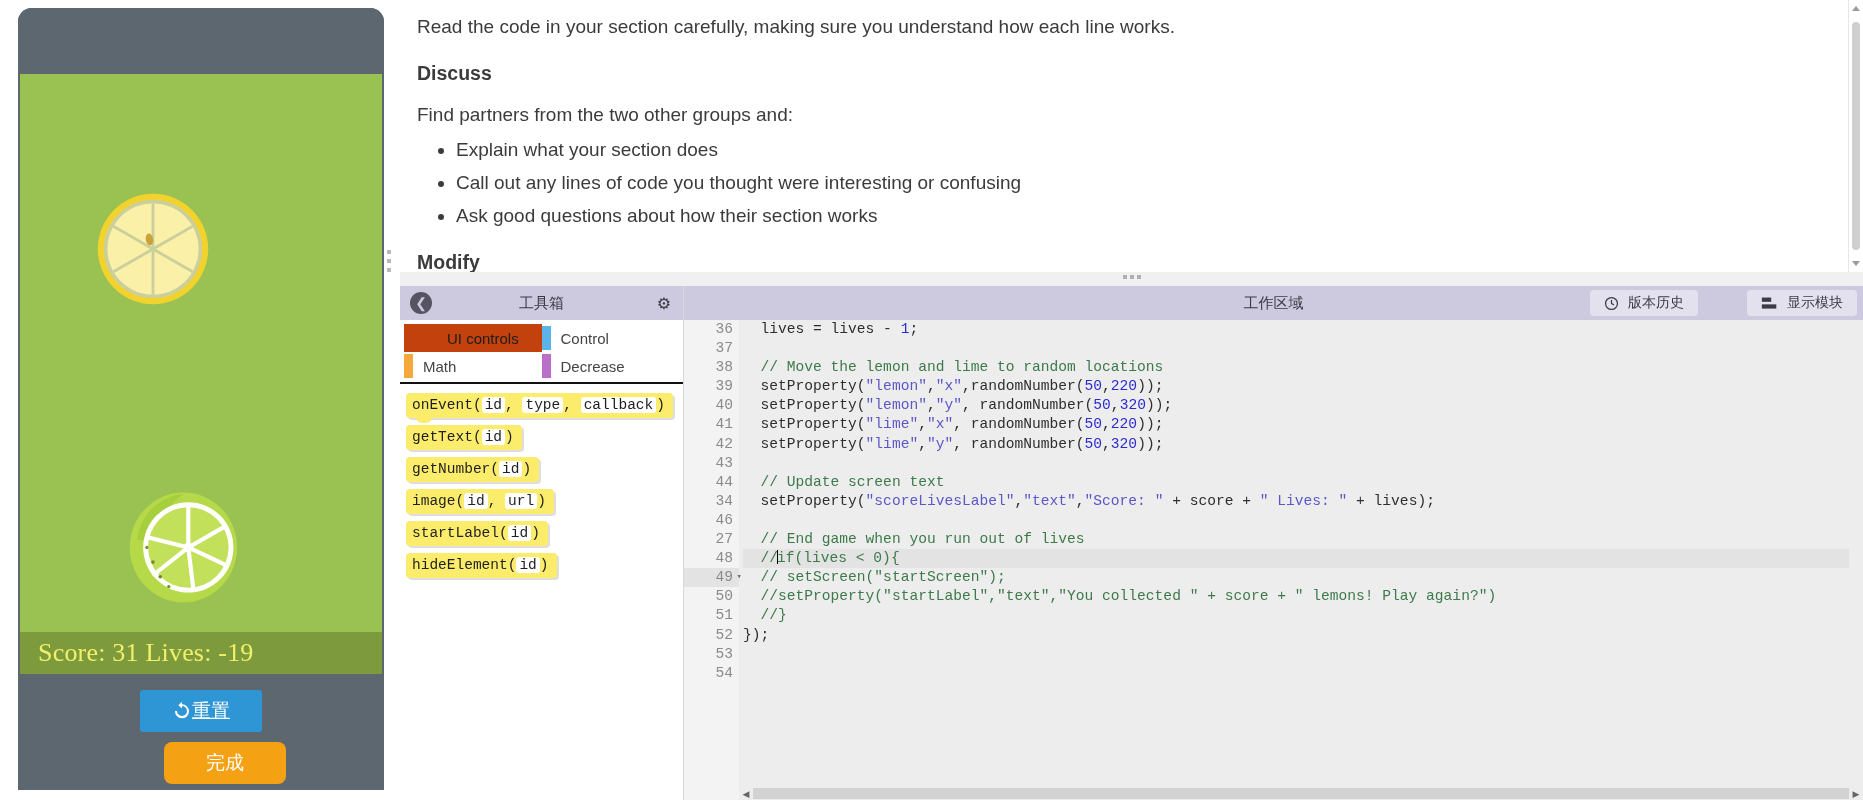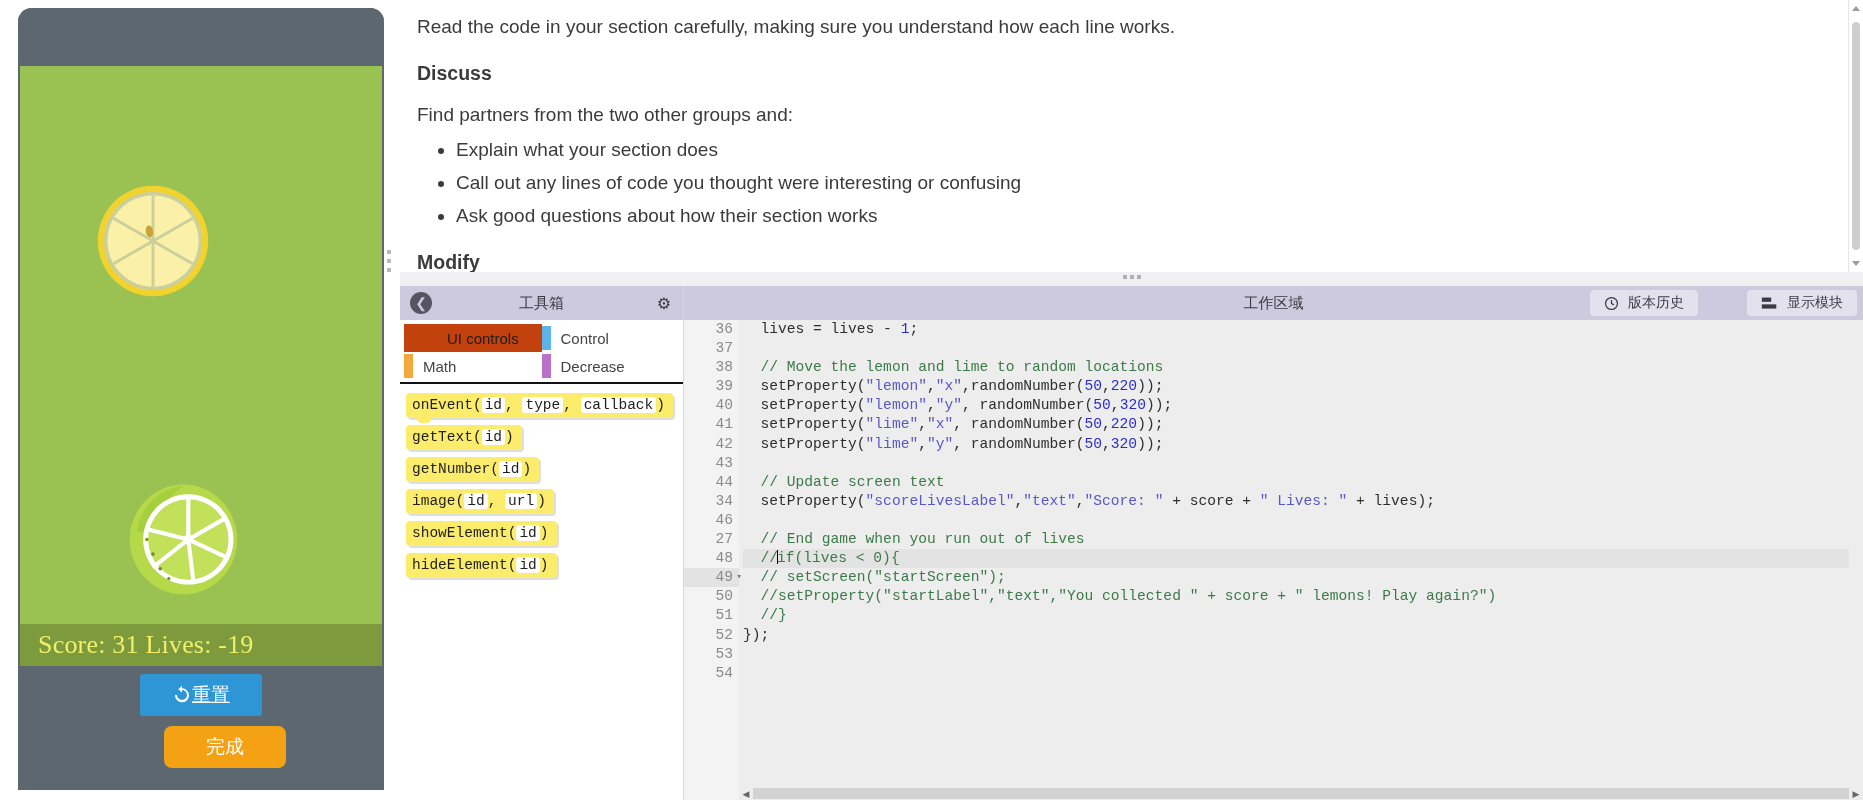--- a/index.html
+++ b/index.html
@@ -15,21 +15,21 @@
   .game-panel {
     position: absolute; left: 18px; top: 8px;
     width: 366px; height: 782px;
     background: #5c6770;
     border-radius: 14px 14px 0 0;
     overflow: hidden;
   }
   .game-topbar { height: 58px; background:#5c6770; }
   .game-screen {
     position: relative;
-    margin: 0 2px;
+    margin: 8px 2px;
     width: 362px; height: 600px;
     background: #9ac252;
     overflow: hidden;
   }
   .lemon {
     position:absolute; left:73px; top:115px; width:120px; height:120px;
   }
   .lime {
     position:absolute; left:100px; top:410px; width:122px; height:122px;
   }
@@ -360,21 +360,21 @@
             <span class="swatch" style="background:#ba6fc9"></span>
             <span class="cname">Decrease</span>
           </div>
         </div>
 
         <div class="blocks" id="blocks">
             <div class="blk has-notch"><span>onEvent(</span><span class="field">id</span><span>, </span><span class="field">type</span><span>, </span><span class="field">callback</span><span>)</span></div>
             <div class="blk"><span>getText(</span><span class="field">id</span><span>)</span></div>
             <div class="blk"><span>getNumber(</span><span class="field">id</span><span>)</span></div>
             <div class="blk"><span>image(</span><span class="field">id</span><span>, </span><span class="field">url</span><span>)</span></div>
-            <div class="blk"><span>showElement(</span><span class="field">id</span><span>)</span></div>
+            <div class="blk"><span>startLabel(</span><span class="field">id</span><span>)</span></div>
             <div class="blk"><span>hideElement(</span><span class="field">id</span><span>)</span></div>
           </div>
       </div>
 
       <div class="workspace">
         <div class="ws-head">
           <div class="ws-title">工作区域</div>
           <div class="ws-actions">
             <button class="ws-btn">
               <span class="ic">

